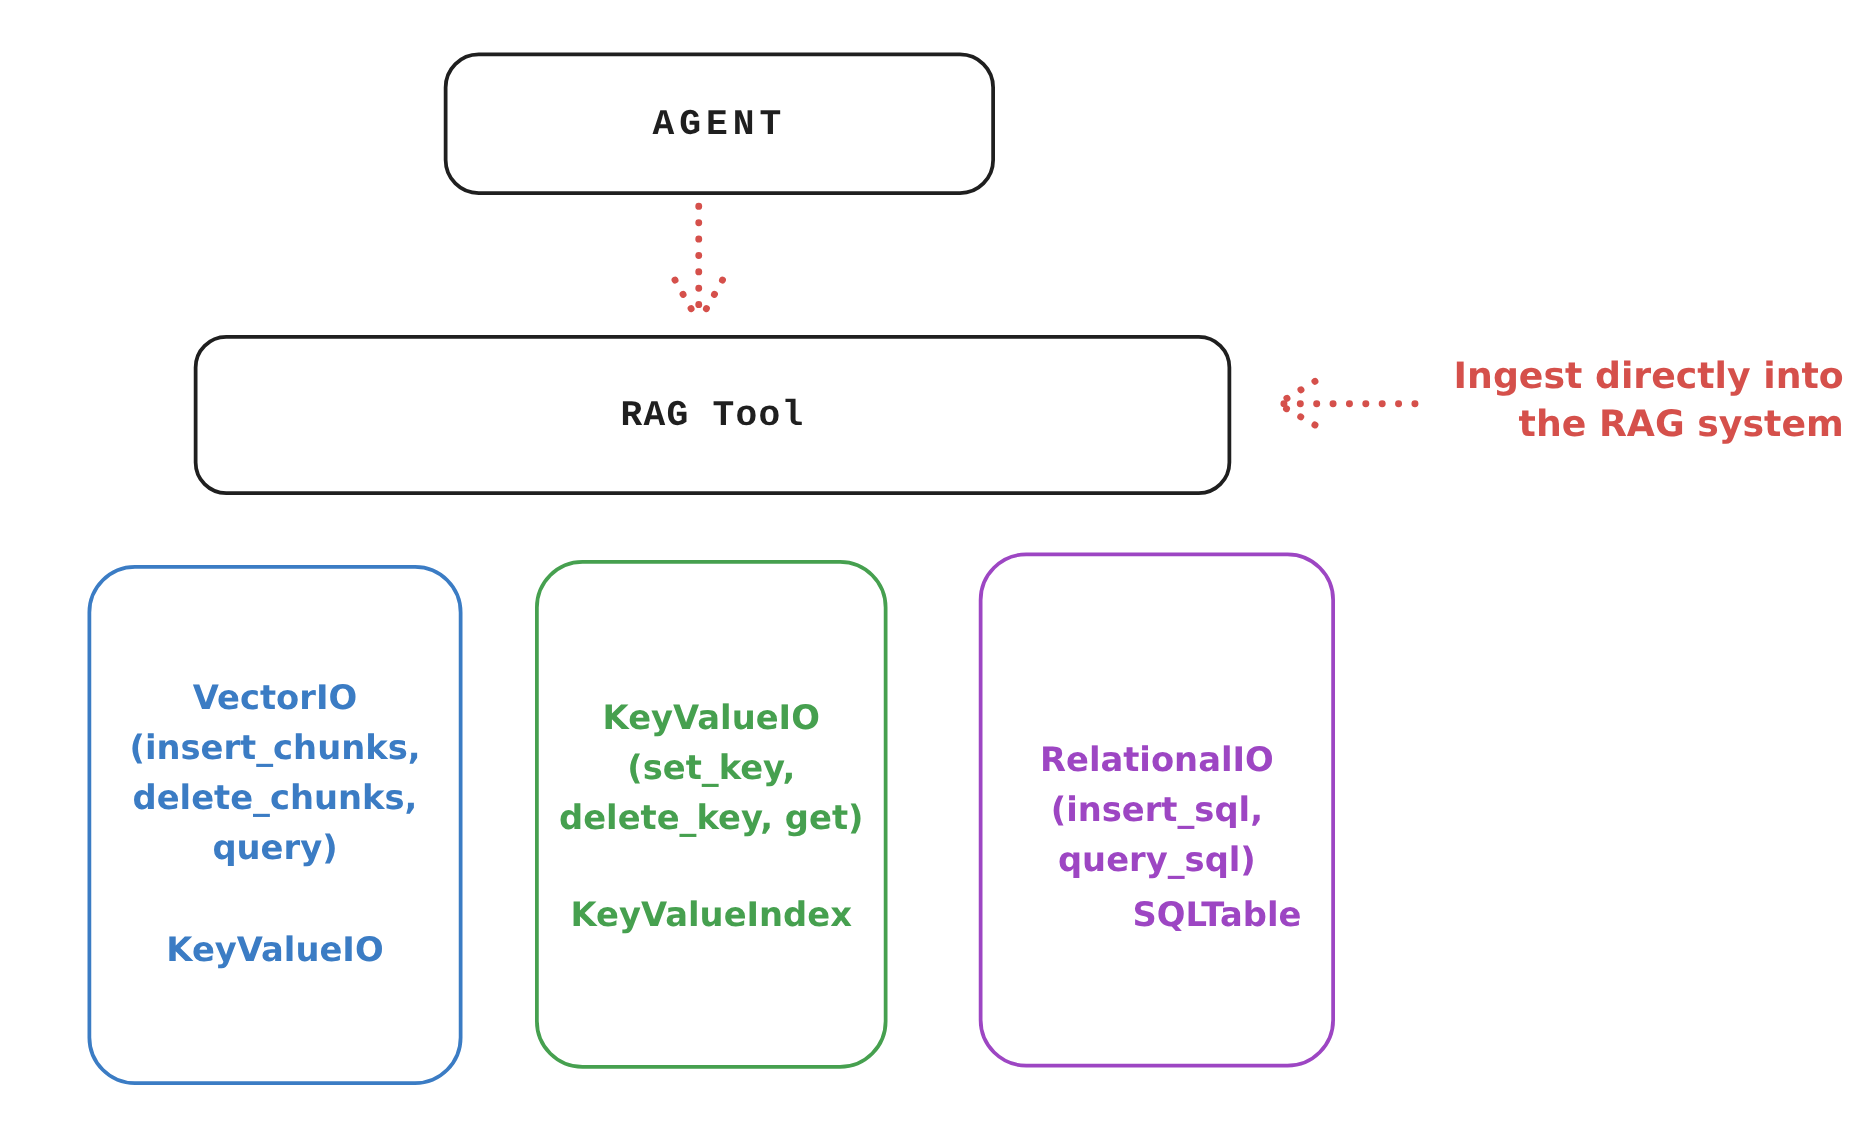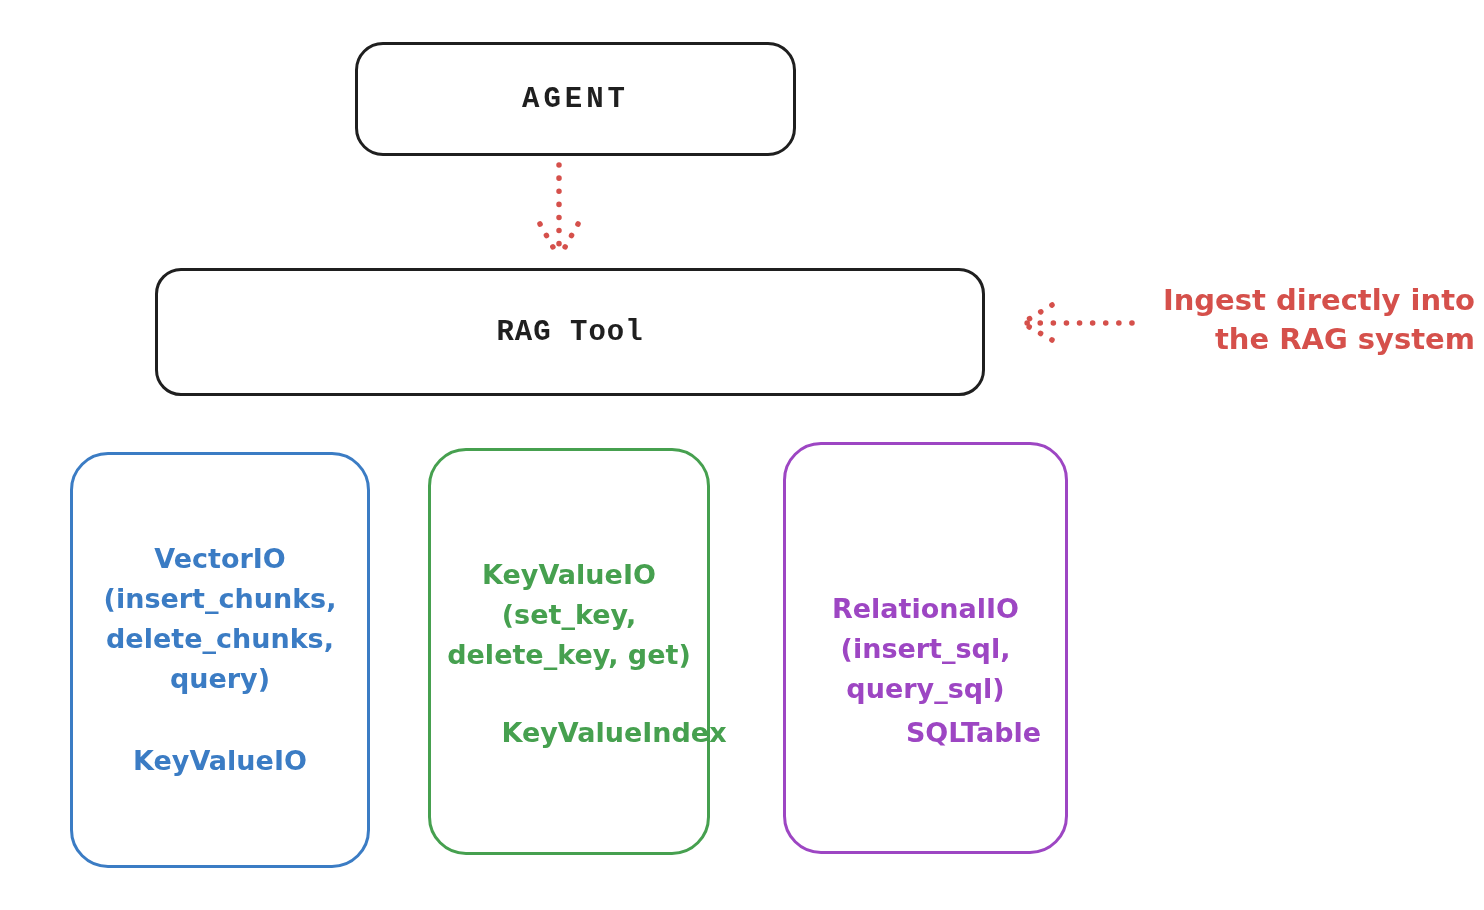--- a/index.html
+++ b/index.html
@@ -70,21 +70,21 @@
   }
   .card--vector .card-io   { top: 84px; }
   .card--vector .card-index{ top: 286px; }
   .card--keyvalue {
     left: 428px; top: 448px;
     width: 282px; height: 407px;
     border-color: #46a04f;
     color: #46a04f;
   }
   .card--keyvalue .card-io   { top: 104px; }
-  .card--keyvalue .card-index{ top: 262px; padding-left: 45px; }
+  .card--keyvalue .card-index{ top: 262px; }
   .card--relational {
     left: 783px; top: 442px;
     width: 285px; height: 412px;
     border-color: #9d46c3;
     color: #9d46c3;
   }
   .card--relational .card-io   { top: 110px; margin-top: 34px; }
   .card--relational .card-index{ top: 268px; padding-left: 48px; }
   
   .annotation {

